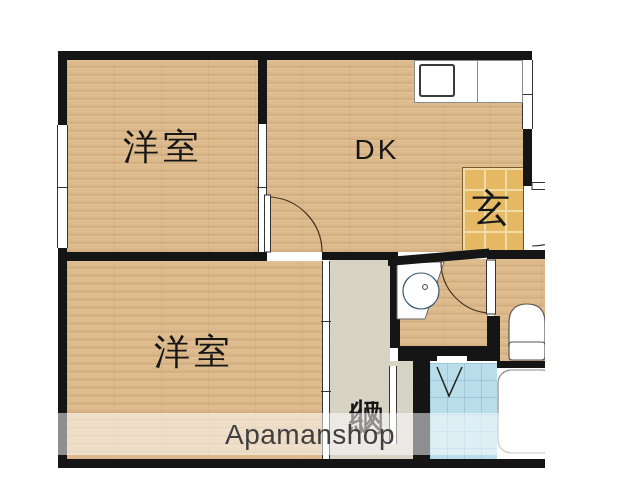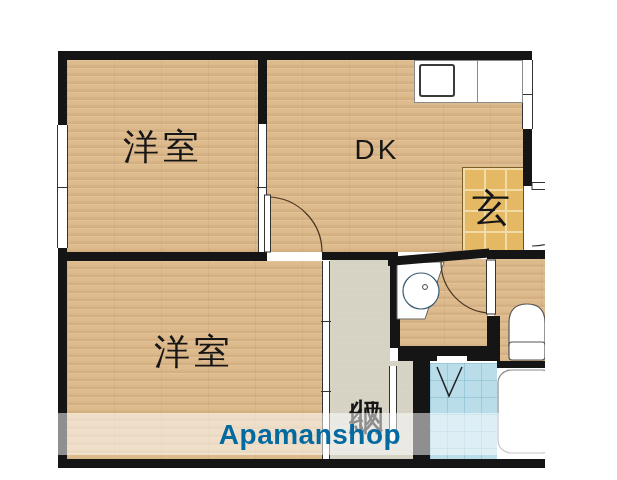--- a/index.html
+++ b/index.html
@@ -30,21 +30,21 @@
   .label{position:absolute;transform:translate(-50%,-50%);color:#161616;white-space:nowrap;}
   .lbl-room{font-size:36px;letter-spacing:4px;font-weight:500;}
   .lbl-dk{font-size:28px;letter-spacing:3px;font-weight:500;}
   .lbl-genkan{font-size:38px;font-weight:500;}
   .lbl-storage{font-size:36px;font-weight:500;writing-mode:vertical-rl;letter-spacing:3px;}
   .tick{position:absolute;height:1px;background:#333;}
   .svglayer{position:absolute;left:0;top:0;z-index:4;pointer-events:none;}
   .z1{z-index:1}.z2{z-index:2}.z3{z-index:3}.z5{z-index:5}
   .wmband{position:absolute;left:58px;top:397px;width:509px;height:42px;background:rgba(255,255,255,0.52);z-index:6;}
   .wmtext{position:absolute;left:310px;top:419px;transform:translate(-50%,-50%);
-          font-size:28px;font-weight:700;color:#0369a1;letter-spacing:0.5px;z-index:7;}
+          font-size:28px;font-weight:400;color:#404040;letter-spacing:0.5px;z-index:7;}
 </style>
 </head>
 <body>
 
 <div class="stage">
 
   <div class="wood z1" style="left:67px;top:44px;width:456px;height:192px;"></div>
   <div class="wood z1" style="left:67px;top:245px;width:255px;height:198px;"></div>
   <div class="wood z1" style="left:397px;top:243px;width:91px;height:87px;"></div>
   <div class="wood z1" style="left:494px;top:243px;width:63px;height:102px;"></div>

